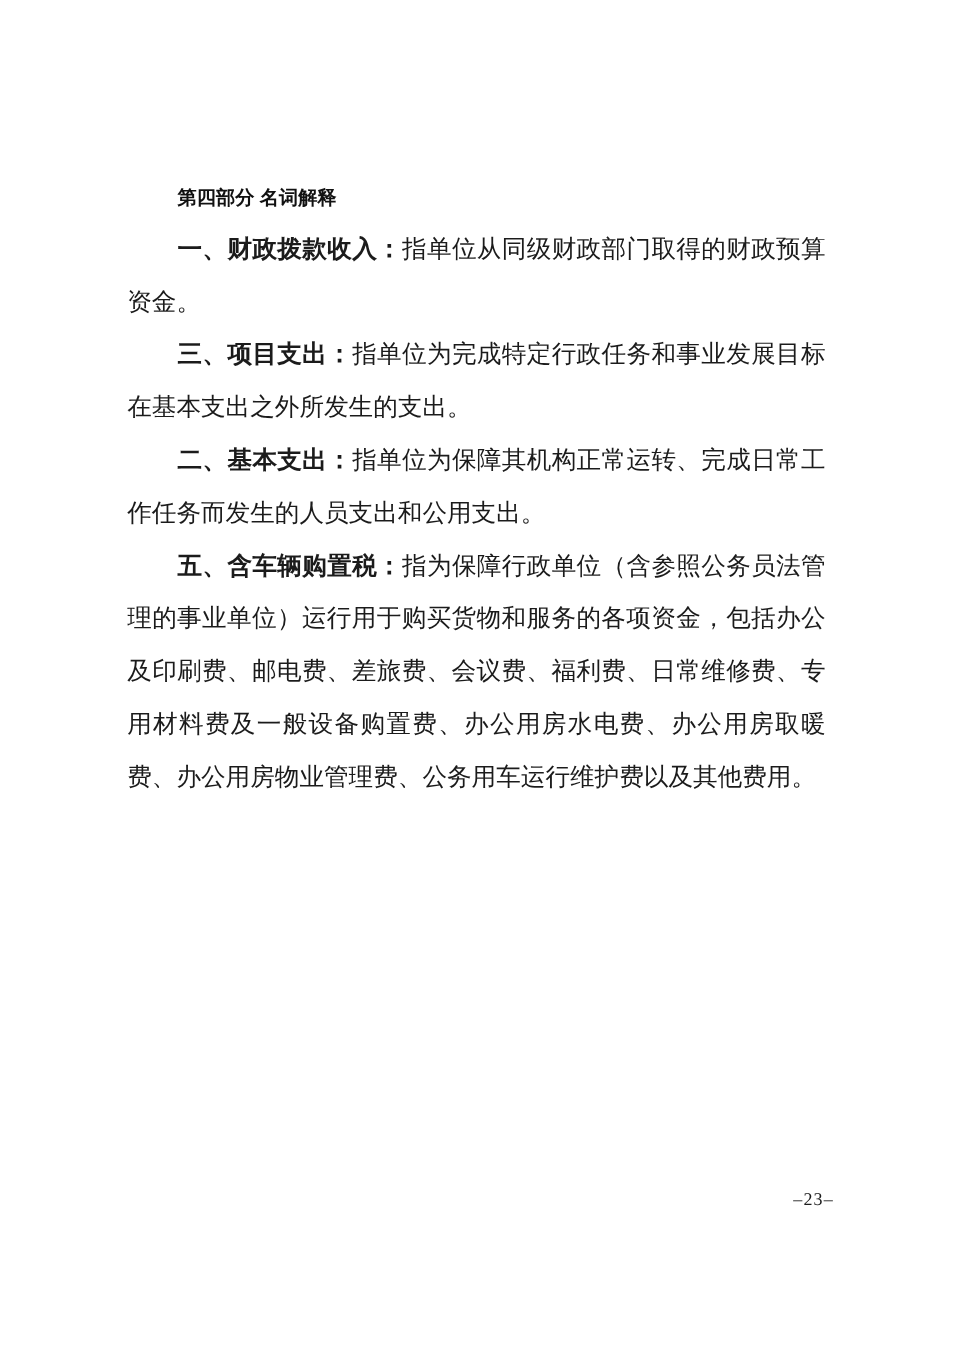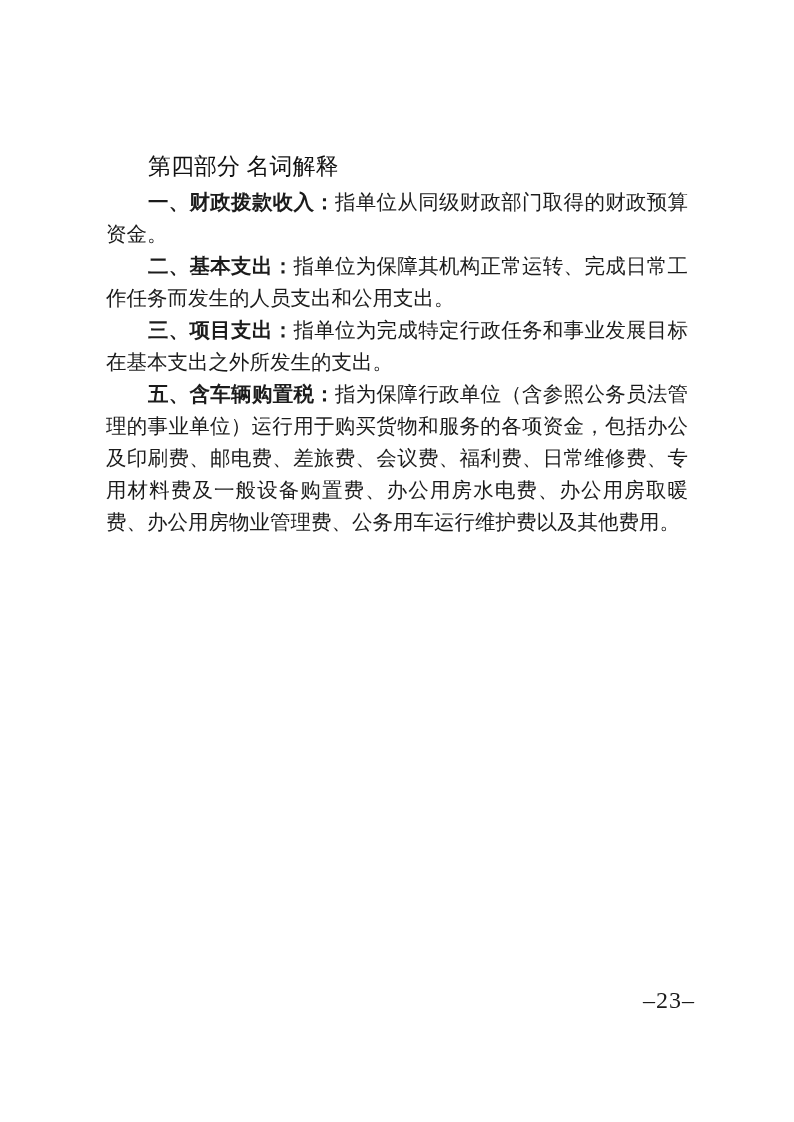--- a/index.html
+++ b/index.html
@@ -19,59 +19,59 @@
   .content {
     position: absolute;
     left: 106px;
     top: 146px;
     width: 582px;
   }
   .heading {
     margin: 0;
     padding-left: 42px;
     font-family: "Liberation Sans", "DejaVu Sans", sans-serif;
-    font-size: 23px;
-    font-weight: normal;
+    font-size: 16px;
+    font-weight: bold;
     line-height: 40px;
     color: #111111;
   }
   .para {
     margin: 0;
     font-size: 20.5px;
-    line-height: 32px;
+    line-height: 44px;
     text-align: justify;
     text-indent: 42px;
     line-break: strict;
   }
   .term {
     font-weight: bold;
   }
   .page-num {
     position: absolute;
     right: 99px;
     top: 985px;
-    font-size: 24px;
+    font-size: 15px;
     line-height: 30px;
     letter-spacing: 1px;
     color: #1b1b1b;
   }
 </style>
 </head>
 <body>
 
 <div class="page">
   <div class="content">
 
     <h1 class="heading">第四部分 名词解释</h1>
 
     <p class="para"><span class="term">一、财政拨款收入：</span><span>指单位从同级财政部门取得的财政预算资金。</span></p>
 
+    <p class="para"><span class="term">三、项目支出：</span><span>指单位为完成特定行政任务和事业发展目标在基本支出之外所发生的支出。</span></p>
+
     <p class="para"><span class="term">二、基本支出：</span><span>指单位为保障其机构正常运转、完成日常工作任务而发生的人员支出和公用支出。</span></p>
-
-    <p class="para"><span class="term">三、项目支出：</span><span>指单位为完成特定行政任务和事业发展目标在基本支出之外所发生的支出。</span></p>
 
 
     <p class="para"><span class="term">五、含车辆购置税：</span><span>指为保障行政单位（含参照公务员法管理的事业单位）运行用于购买货物和服务的各项资金，包括办公及印刷费、邮电费、差旅费、会议费、福利费、日常维修费、专用材料费及一般设备购置费、办公用房水电费、办公用房取暖费、办公用房物业管理费、公务用车运行维护费以及其他费用。</span></p>
 
   </div>
 
   <div class="page-num">–23–</div>
 </div>
 
 </body></html>

